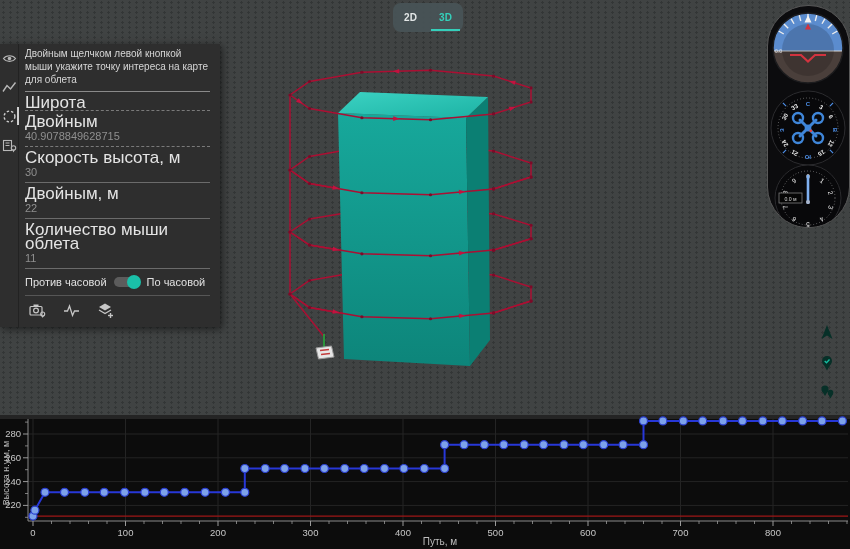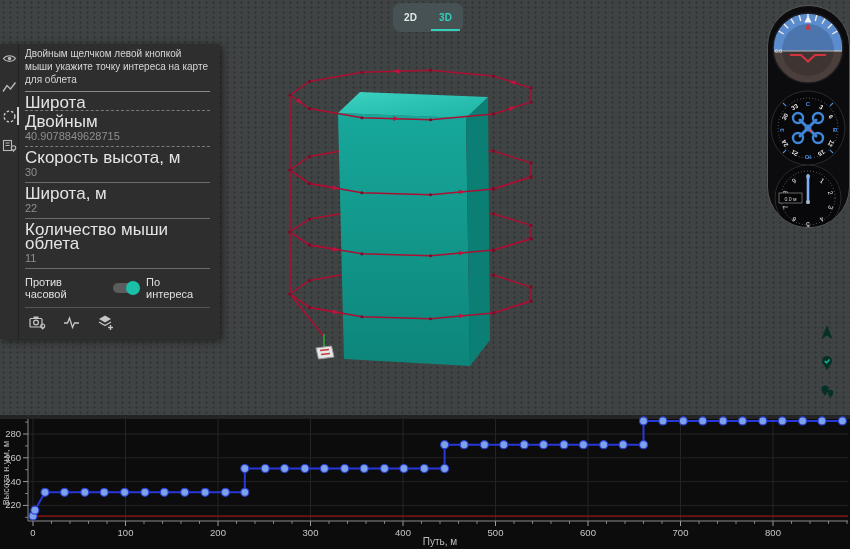--- a/index.html
+++ b/index.html
@@ -31,21 +31,21 @@
   .strip-icon.selected::after{content:"";position:absolute;right:-2px;top:-1px;width:2px;height:18px;background:#cfcfcf;}
   #panel-body{flex:1;padding:0 10px 6px 6px;}
   #panel-instruction{font-size:10px;line-height:1.3;color:#d6d6d6;padding:3px 0 5px 0;
     border-bottom:1px solid #8a8a8a;}
   .field{padding-top:4px;}
   .flabel{font-size:17px;color:#e4e4e4;line-height:14px;}
   .fvalue{font-size:11px;color:#8f8f8f;line-height:13px;padding:1px 0 3px 0;}
   .field{border-bottom:1px solid #6b6b6b;}
   .field.dashed{border-bottom:1px dashed #7a7a7a;}
   #toggle-row{display:flex;align-items:center;gap:7px;padding:7px 0 7px 0;
-    font-size:11px;color:#e0e0e0;border-bottom:1px solid #565656;}
+    font-size:11px;color:#e0e0e0;border-bottom:1px solid #565656;text-align:center;}
   #switch{width:26px;height:10px;border-radius:5px;background:#5c5c5c;position:relative;cursor:pointer;}
   #switch .knob{width:14px;height:14px;border-radius:50%;position:absolute;top:-2px;}
   #switch.right .knob{right:-1px;}
   #tool-row{display:flex;align-items:center;gap:17px;padding:6px 2px 2px 4px;}
   .tool-icon{width:17px;height:17px;display:flex;align-items:center;justify-content:center;}
 
   
   #instrument-pill{position:absolute;left:767px;top:5px;width:81px;height:221px;
     background:#0c0c0e;border-radius:41px;border:1px solid #585858;overflow:hidden;z-index:5;}
 
@@ -317,34 +317,34 @@
         </div>
         <div class="field dashed">
           <div class="flabel">Двойным</div>
           <div class="fvalue">40.9078849628715</div>
         </div>
         <div class="field">
           <div class="flabel">Скорость высота, м</div>
           <div class="fvalue">30</div>
         </div>
         <div class="field">
-          <div class="flabel">Широта, м</div>
+          <div class="flabel">Двойным, м</div>
           <div class="fvalue">22</div>
         </div>
         <div class="field">
           <div class="flabel">Количество мыши облета</div>
           <div class="fvalue">11</div>
         </div>
       </div>
     <div id="toggle-row">
       <span>Против часовой</span>
       <div id="switch" class="right">
           <div class="knob" style="background: rgb(26, 191, 168);"></div>
         </div>
-      <span>По интереса</span>
+      <span>По часовой</span>
     </div>
     <div id="tool-row">
       <div class="tool-icon">
         <svg width="17" height="17">
             <rect x="1" y="4.5" width="12" height="8.5" rx="1" stroke="#c6c6c6" stroke-width="1.2" fill="none"></rect>
             <rect x="4.5" y="2.5" width="5" height="2" fill="#c6c6c6"></rect>
             <circle cx="7" cy="8.5" r="2.4" stroke="#c6c6c6" stroke-width="1.2" fill="none"></circle>
             <circle cx="13.7" cy="12" r="2" stroke="#c6c6c6" stroke-width="1.1" fill="none"></circle>
             <polygon points="12.4,13.4 15,13.4 13.7,16 " fill="#c6c6c6"></polygon>
           </svg>

